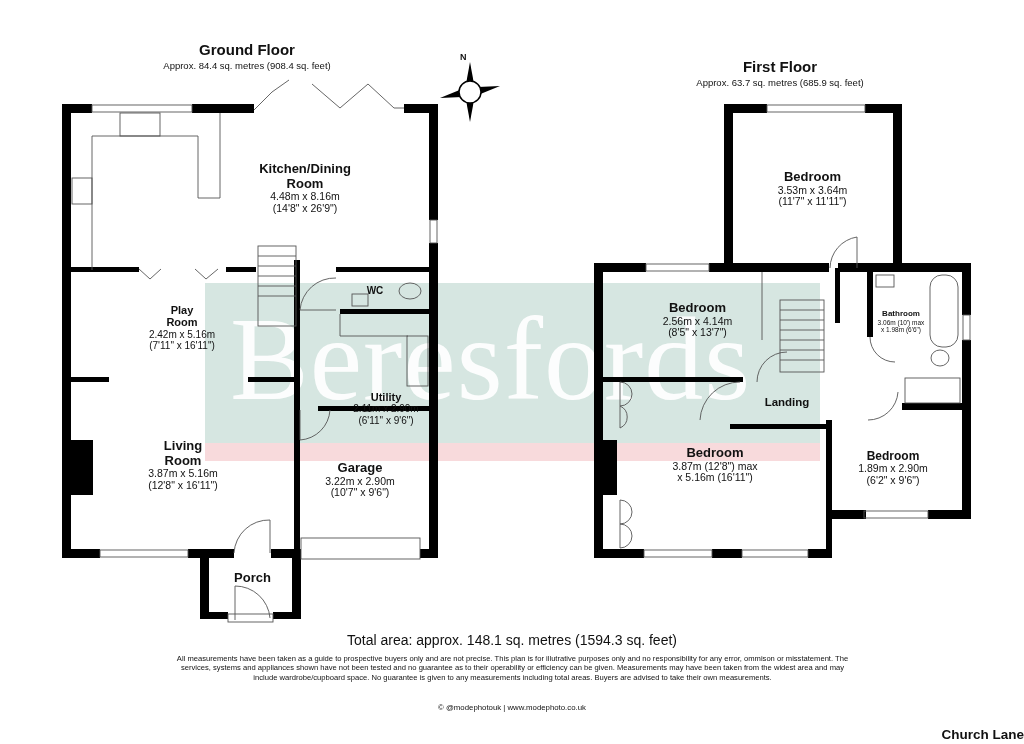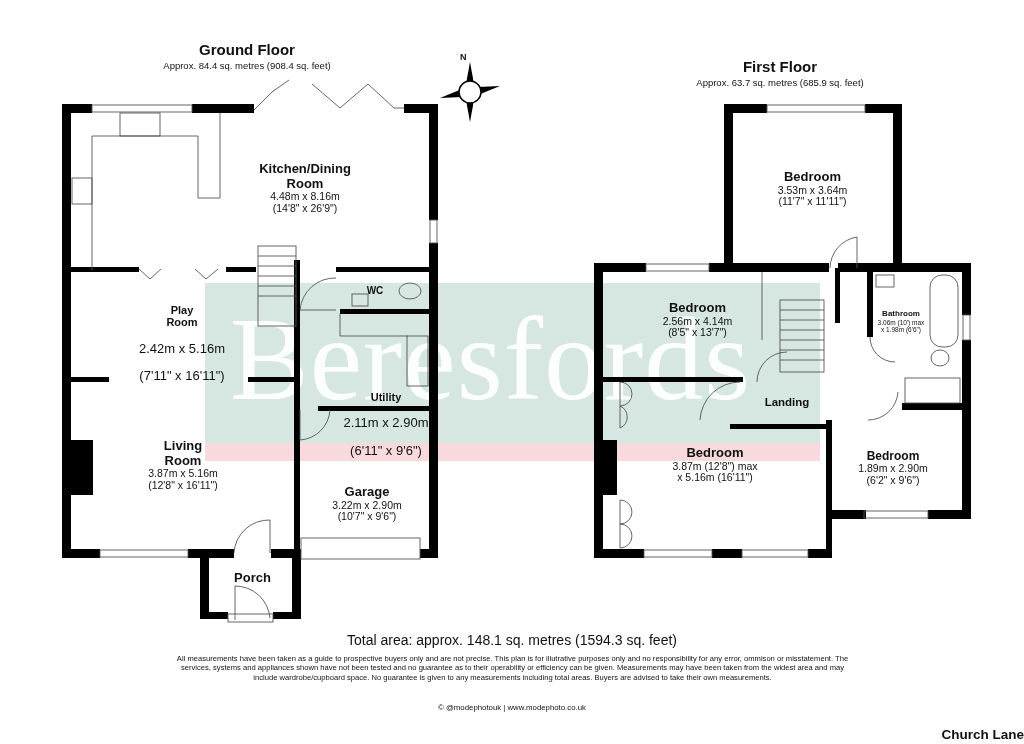--- a/index.html
+++ b/index.html
@@ -4,21 +4,21 @@
 <style>
   html, body { margin:0; padding:0; background:#ffffff; }
   body { width:1024px; height:744px; position:relative; overflow:hidden; font-family:"Liberation Sans", sans-serif; color:#111; }
   .floor-title { position:absolute; font-weight:bold; font-size:15px; text-align:center; }
   .floor-sub { position:absolute; font-size:9.5px; text-align:center; }
   svg#plan { position:absolute; left:0; top:0; }
   .room { position:absolute; text-align:center; line-height:1.12; }
   .room .name { font-weight:bold; font-size:13px; display:block; }
   .room .dims { font-size:10.5px; display:block; }
   .room.small .name { font-size:10px; }
-  .room.small .dims { font-size:13px;margin-top:13px; }
+  .room.small .dims { font-size:10px; }
   .room.tiny .name { font-size:8px;text-align:center; }
   .room.tiny .dims { font-size:6.5px; }
   .watermark { position:absolute; left:205px; top:283px; width:615px; height:178px; overflow:hidden; }
   .watermark .band-green { position:absolute; left:0; top:0; width:100%; height:160px; background:#cfe2dc; opacity:0.85; }
   .watermark .band-pink { position:absolute; left:0; top:160px; width:100%; height:18px; background:#f7d6d8; opacity:0.9; }
   .watermark .wm-text { position:absolute; left:25px; top:18px; font-family:"Liberation Serif", serif; font-size:118px; color:#ffffff; letter-spacing:1px; line-height:1; opacity:0.95; }
   .footer-total { position:absolute; left:0; width:1024px; top:632px; text-align:center; font-size:14px; }
   .disclaimer { position:absolute; left:175px; width:675px; top:654px; text-align:center; font-size:7.6px; line-height:1.25; }
   .credit { position:absolute; left:0; width:1024px; text-align:center; font-size:7.8px; }
   .address { position:absolute; left:0; width:1024px; top:727px; text-align:right; font-weight:bold; font-size:13.5px; }
@@ -216,21 +216,21 @@
   <span class="name" style="font-size:11px;margin-top:42px;">Utility</span>
   <span class="dims">2.11m x 2.90m</span>
   <span class="dims">(6'11" x 9'6")</span>
 </div>
 <div class="room" style="left:128px; top:439px; width:110px;">
   <span class="name">Living</span>
   <span class="name">Room</span>
   <span class="dims">3.87m x 5.16m</span>
   <span class="dims">(12'8" x 16'11")</span>
 </div>
-<div class="room" style="left:312px; top:461px; width:110px;margin-top:24px;">
+<div class="room" style="left:305px; top:461px; width:110px;">
   <span class="name">Garage</span>
   <span class="dims">3.22m x 2.90m</span>
   <span class="dims">(10'7" x 9'6")</span>
 </div>
 <div class="room small" style="left:225px; top:571px; width:55px;">
   <span class="name" style="font-size:13px;">Porch</span>
 </div>
 
 <div class="room" style="left:755px; top:170px; width:115px;">
   <span class="name">Bedroom</span>

